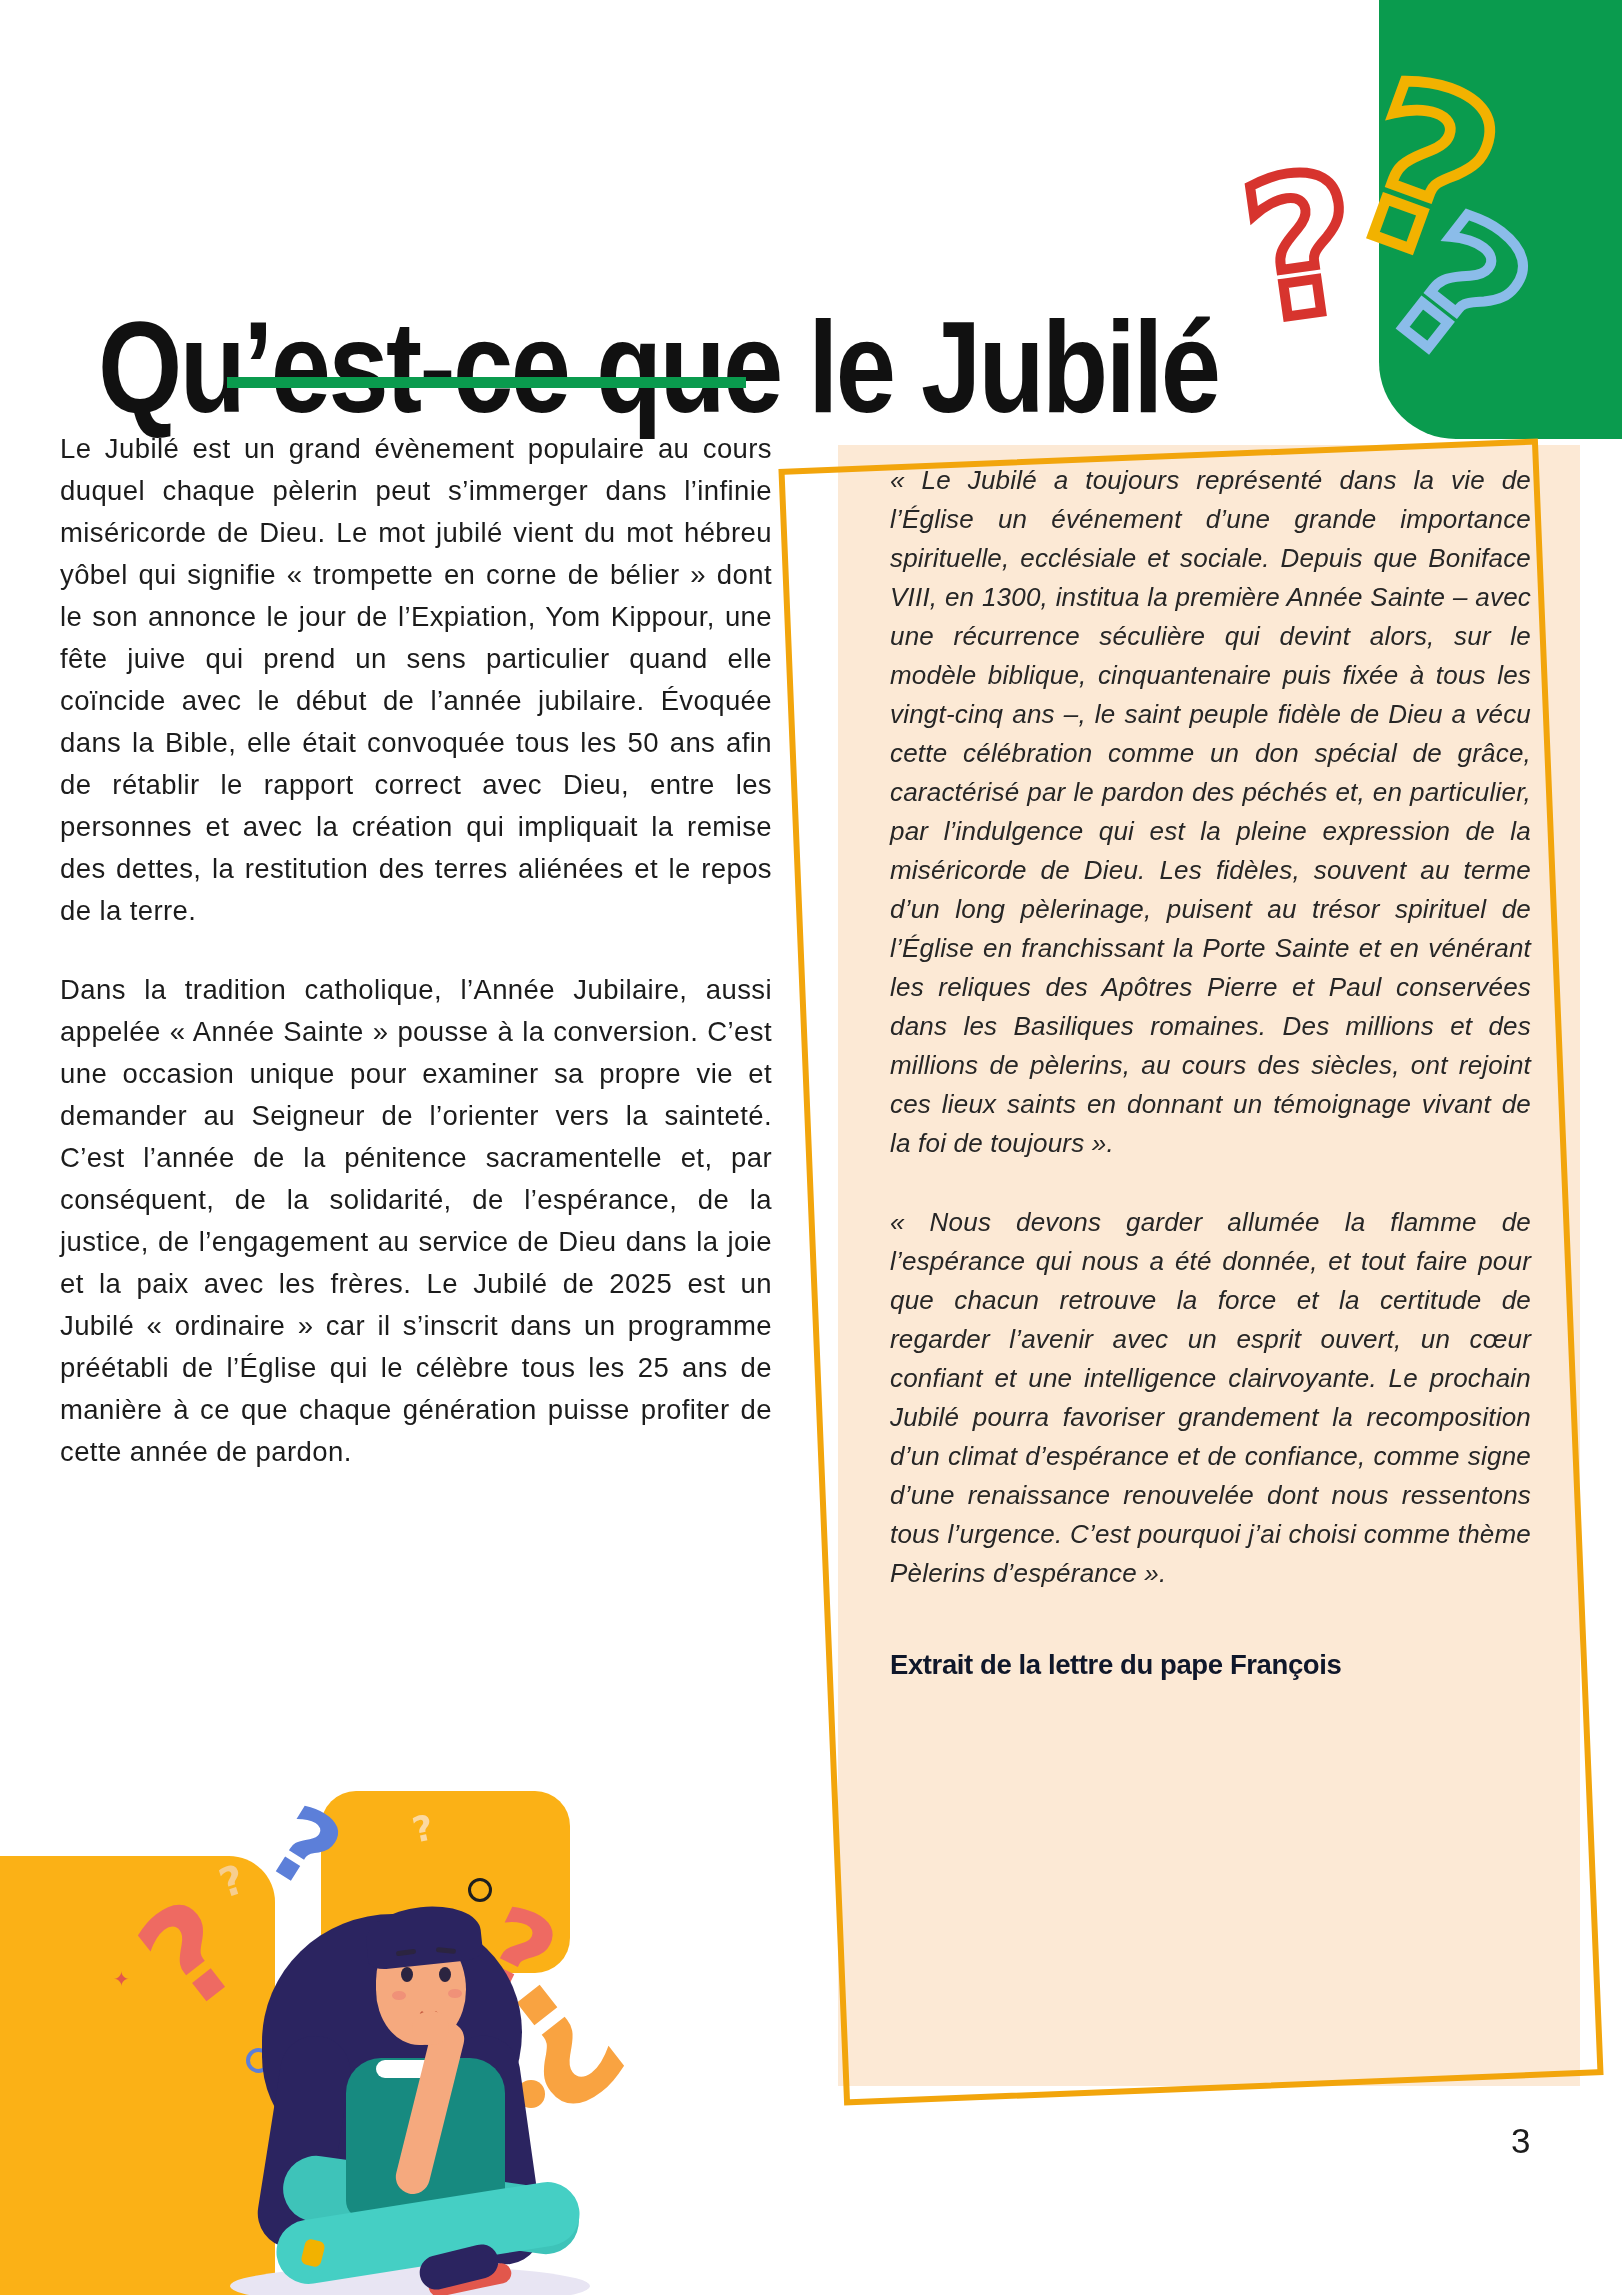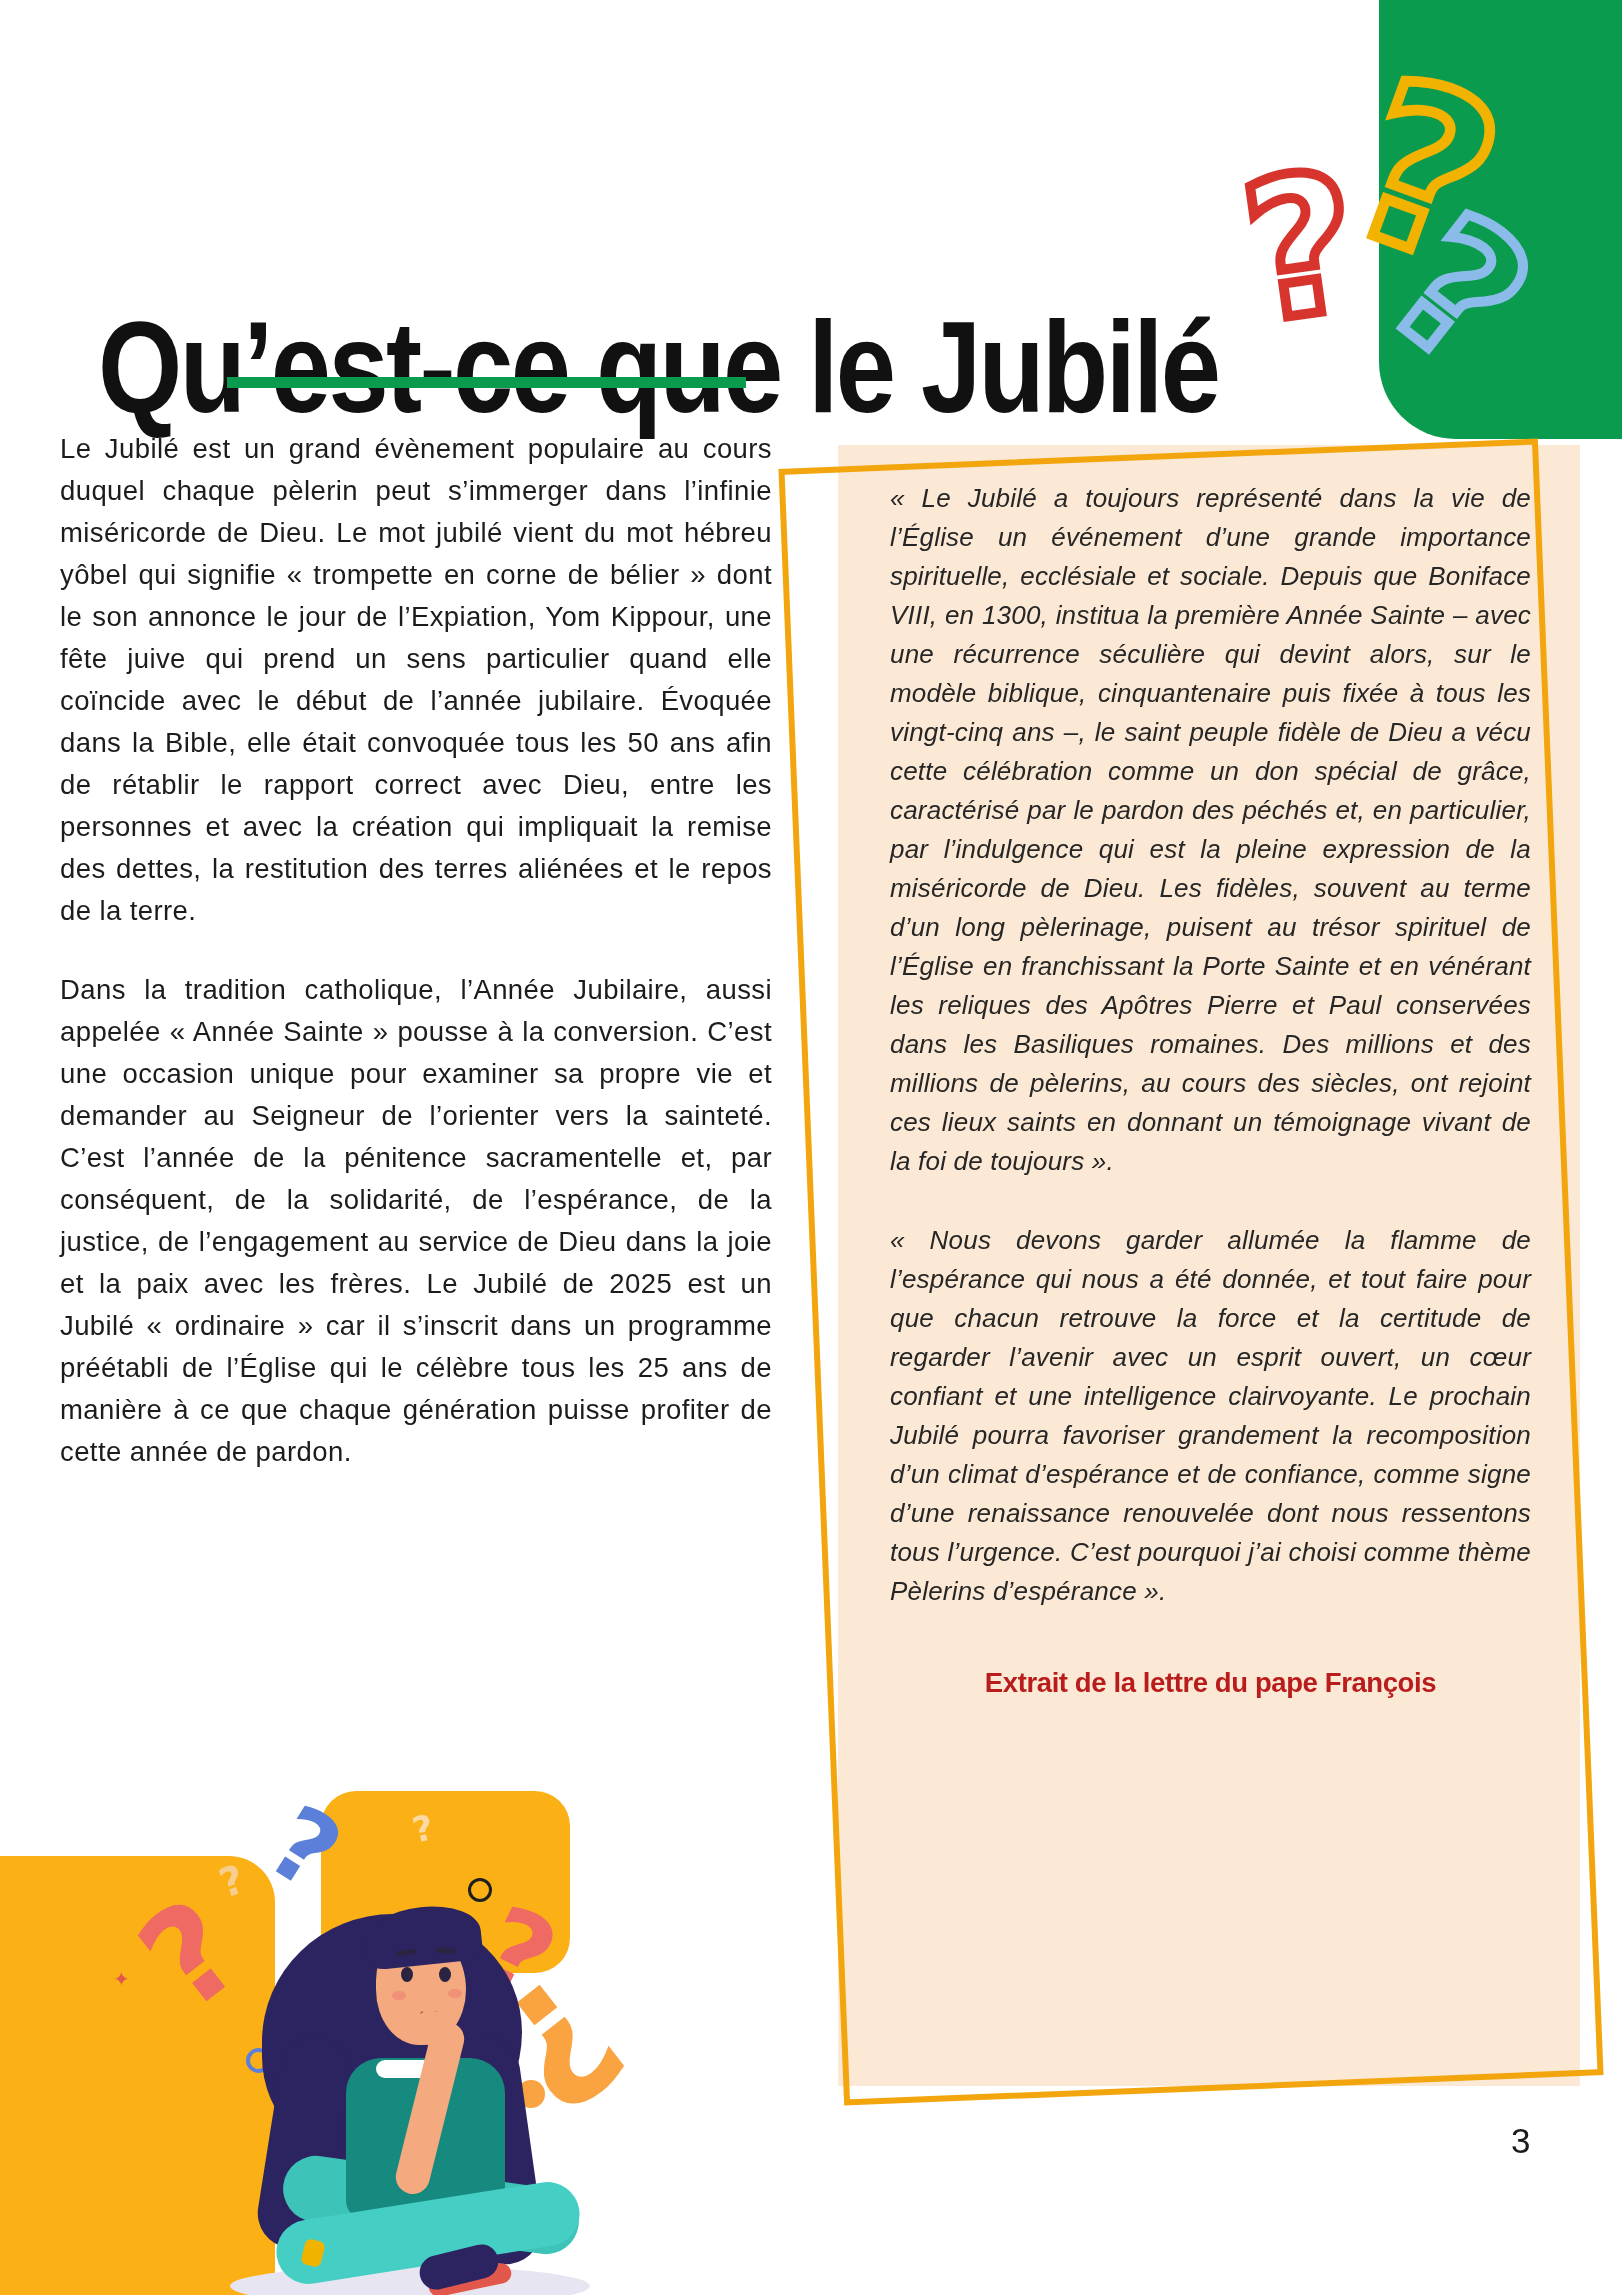--- a/index.html
+++ b/index.html
@@ -22,25 +22,25 @@
 
   
   .article{position:absolute;left:60px;top:428px;width:724px;color:#1c1c1c;
     font-size:27.5px;line-height:42px;text-align:justify;letter-spacing:0.4px;}
   .article p{margin:0 12px 37px 0;}
 
   
   .quote-fill{position:absolute;left:838px;top:445px;width:742px;height:1641px;z-index:0;}
   .quote-frame{position:absolute;left:811px;top:453px;width:748px;height:1626px;
     border:6.9px solid #F2A50C;transform:rotate(-2.3deg);z-index:1;pointer-events:none;}
-  .quote-text{position:absolute;left:838px;top:438px;width:742px;height:1641px;z-index:2;
+  .quote-text{position:absolute;left:838px;top:420px;width:742px;height:1641px;z-index:2;
     box-sizing:border-box;padding:41px 49px 0 52px;color:#262626;
     font-size:26px;line-height:39px;text-align:justify;font-style:italic;letter-spacing:0.2px;}
   .quote-text p{margin:0 0 40px 0;}
-  .quote-attribution{font-style:normal;font-weight:bold;text-align:center;color:#b91c1c;
+  .quote-attribution{font-style:normal;font-weight:bold;text-align:left;color:#0f172a;
     font-size:27.5px;line-height:35px;letter-spacing:-0.4px;margin-top:54px;}
 
   
   .illu{position:absolute;left:0;top:1714px;width:857px;height:582px;}
   .abs{position:absolute;}
   .bubble-left{left:-46px;top:142px;width:321px;height:490px;border-radius:46px;}
   .bubble-top{left:321px;top:77px;width:249px;height:182px;border-radius:35px;}
   .qsolid{position:absolute;font-weight:bold;line-height:1;font-family:"DejaVu Sans", sans-serif;}
   .q-red-left{left:152px;top:174px;font-size:134px;color:#EE6A62;transform:rotate(-38deg);}
   .q-blue{left:275px;top:84px;font-size:101px;color:#5C7FD9;transform:rotate(32deg);}

